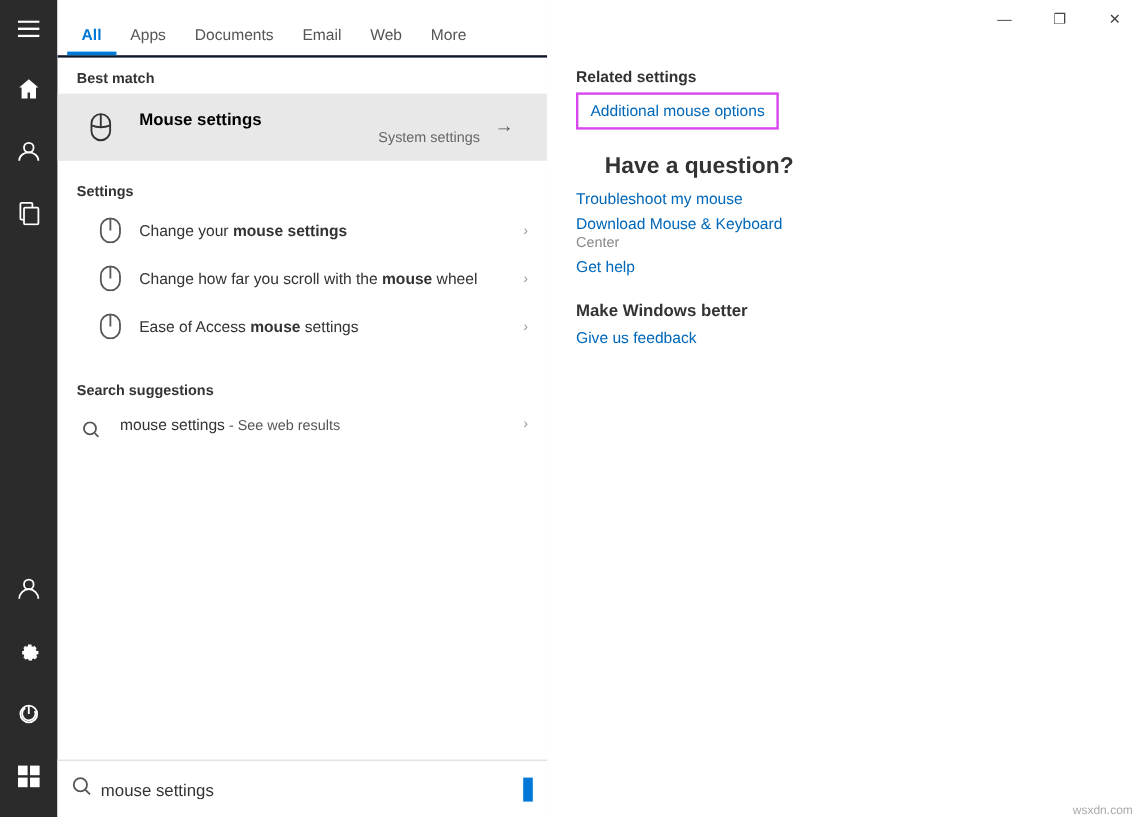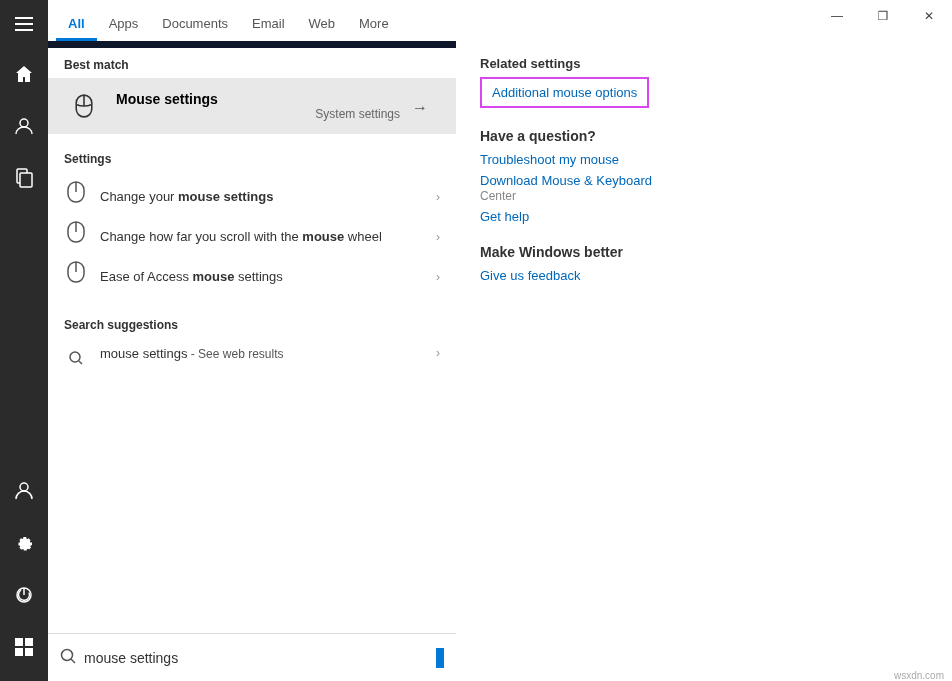--- a/index.html
+++ b/index.html
@@ -51,21 +51,21 @@
       flex-shrink: 0;
       display: flex;
       flex-direction: column;
     }
 
     
     .tabs {
       display: flex;
       align-items: flex-end;
       padding: 0 8px;
-      border-bottom: 7px solid #0f172a;
+      border-bottom: 2px solid #0f172a;
       height: 48px;
       background: white;
     }
     .tab {
       padding: 12px 12px 10px;
       font-size: 13px;
       color: #555;
       cursor: pointer;
       position: relative;
     }
@@ -117,23 +117,24 @@
       align-items: center;
       justify-content: center;
       color: #555;
       cursor: pointer;
     }
 
     
     .settings-section { padding: 8px 0; }
     .settings-item {
       display: flex;
-      align-items: flex-end;
+      align-items: center;
       padding: 8px 16px;
       cursor: pointer;
+      margin-left: 16px;
     }
     .item-icon {
       width: 24px;
       height: 24px;
       display: flex;
       align-items: center;
       justify-content: center;
       margin-right: 12px;
       flex-shrink: 0;
       color: #555;
@@ -224,25 +225,26 @@
       border: 2px solid #d946ef;
       padding: 6px 10px;
       display: inline-block;
       font-size: 13px;
       color: #0067b8;
       cursor: pointer;
       margin-bottom: 16px;
     }
 
     .have-question {
-      font-size: 14px;
+      font-size: 19px;
       font-weight: 600;
       color: #333;
       margin-bottom: 8px;
       margin-top: 4px;
+      margin-left: 24px;
     }
     .link-item {
       font-size: 13px;
       color: #0067b8;
       cursor: pointer;
       margin-bottom: 6px;
       display: block;
     }
 
     .make-windows-better {

